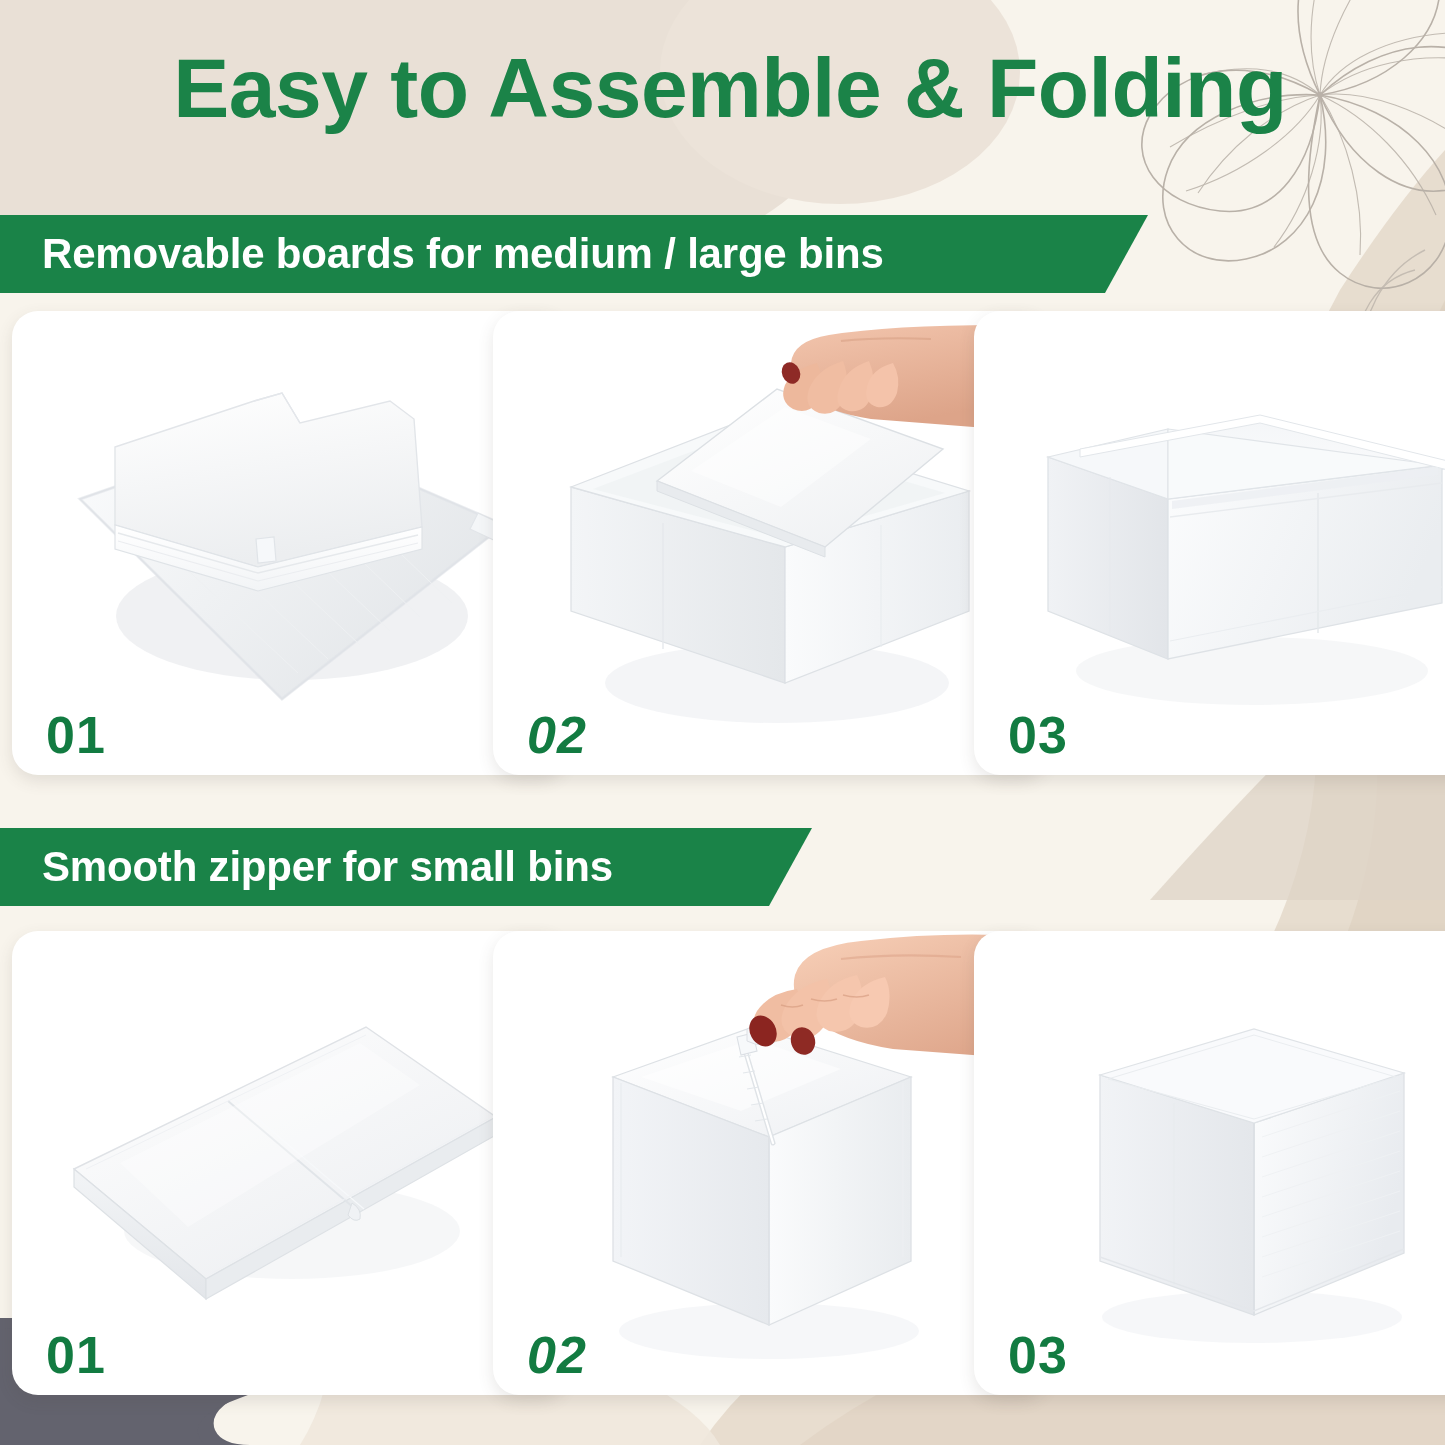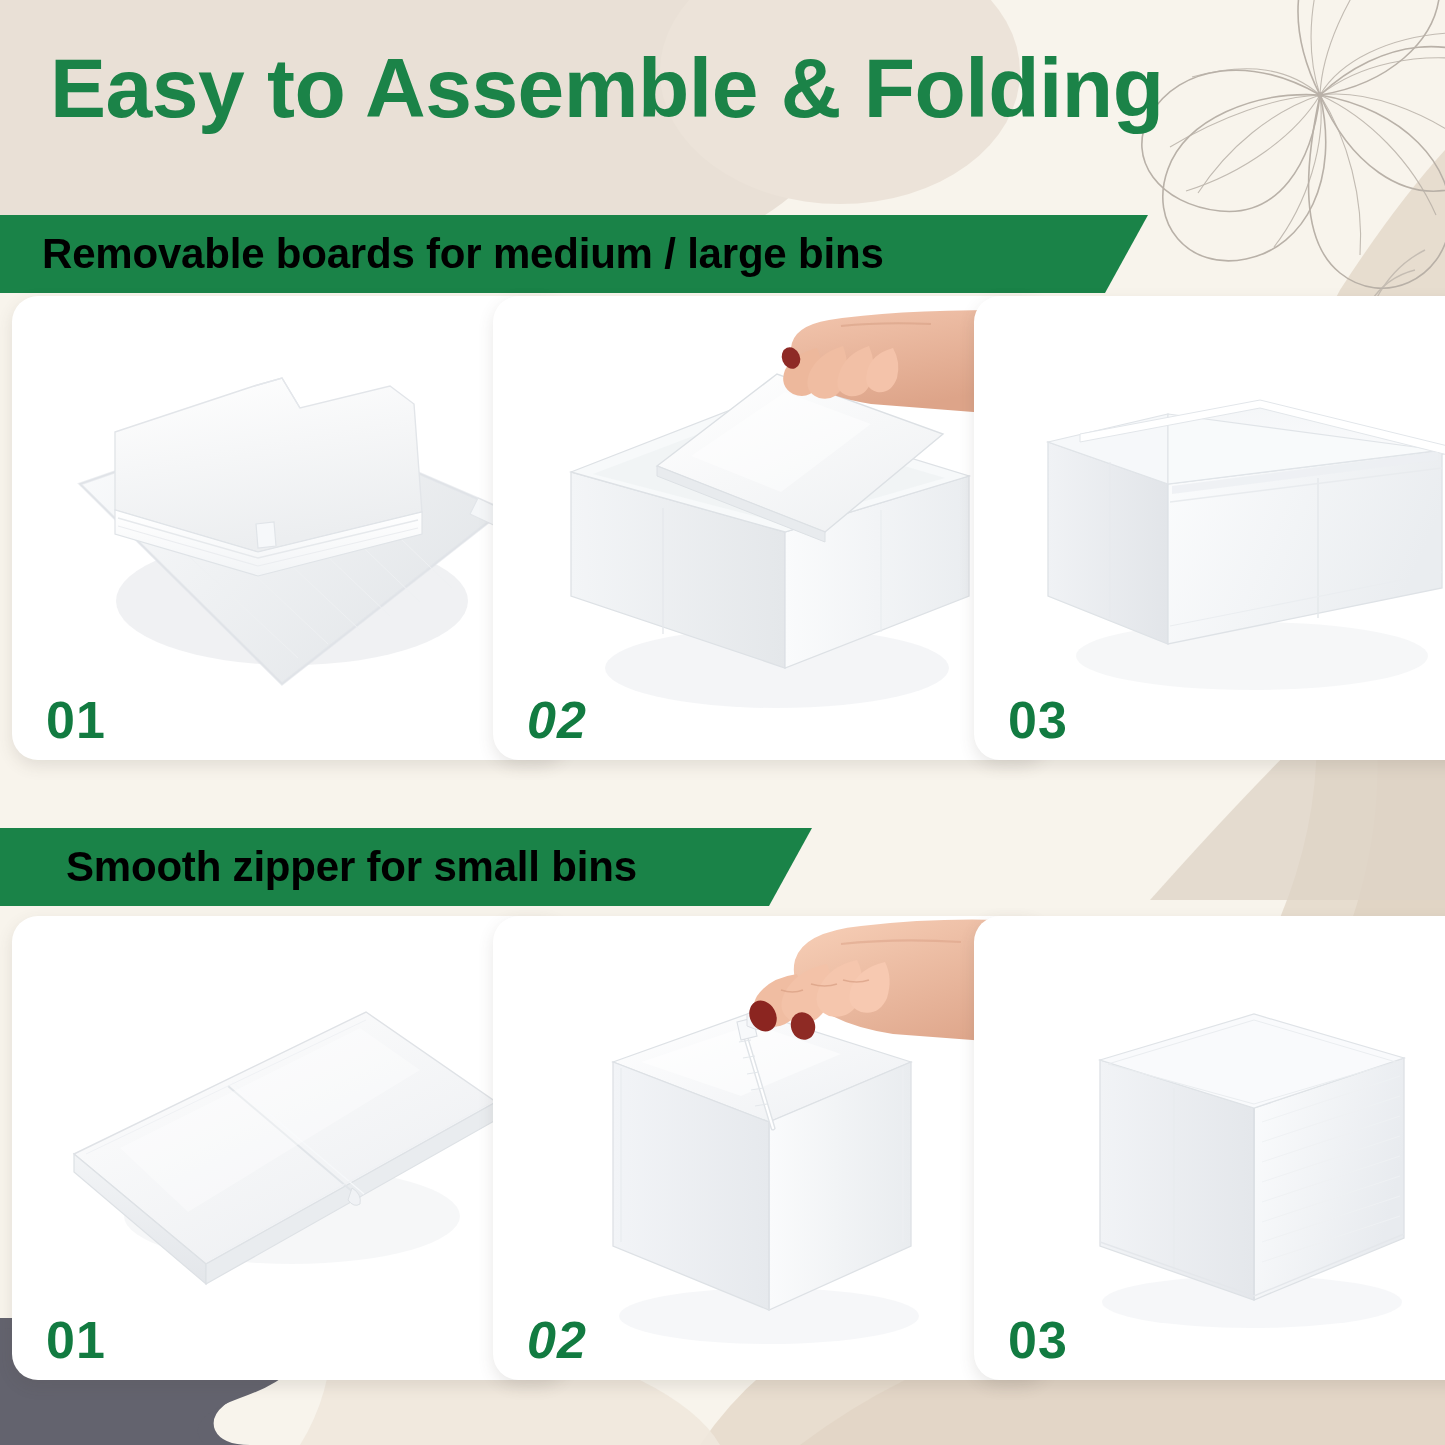--- a/index.html
+++ b/index.html
@@ -22,57 +22,57 @@
   .title {
     position:absolute;
     left:50px; top:46px;
     width:1360px;
     font-size:84px;
     line-height:1.0;
     font-weight:700;
     letter-spacing:-0.5px;
     color:#1b8348;
     white-space:nowrap;
+    text-align:center;
   }
 
   
   .banner {
     position:absolute;
     height:78px;
     background:#1a8348;
-    color:#000000;
+    color:#ffffff;
     display:flex;
     align-items:center;
   }
   .banner .banner-label {
     font-size:42px;
     font-weight:700;
     letter-spacing:-0.2px;
     padding-left:42px;
     white-space:nowrap;
     line-height:1;
   }
   .banner-1 {
     left:0; top:215px; width:1148px;
     clip-path:polygon(0 0, 1148px 0, 1105px 78px, 0 78px);
   }
   .banner-2 {
     left:0; top:828px; width:812px;
     clip-path:polygon(0 0, 812px 0, 769px 78px, 0 78px);
-    padding-left:24px;
   }
 
   
   .row { position:absolute; left:0; width:1445px; height:465px; }
   .row-1 { top:296px; }
   .row-2 { top:916px; }
 
   .card {
     position:absolute;
-    top:0;
+    top:15px;
     width:554px;
     height:464px;
     background:#ffffff;
     border-radius:26px;
     box-shadow:0 6px 16px rgba(80,70,60,.13);
     overflow:hidden;
   }
   .card.c1 { left:12px; }
   .card.c2 { left:493px;font-style:italic; }
   .card.c3 { left:974px; }

